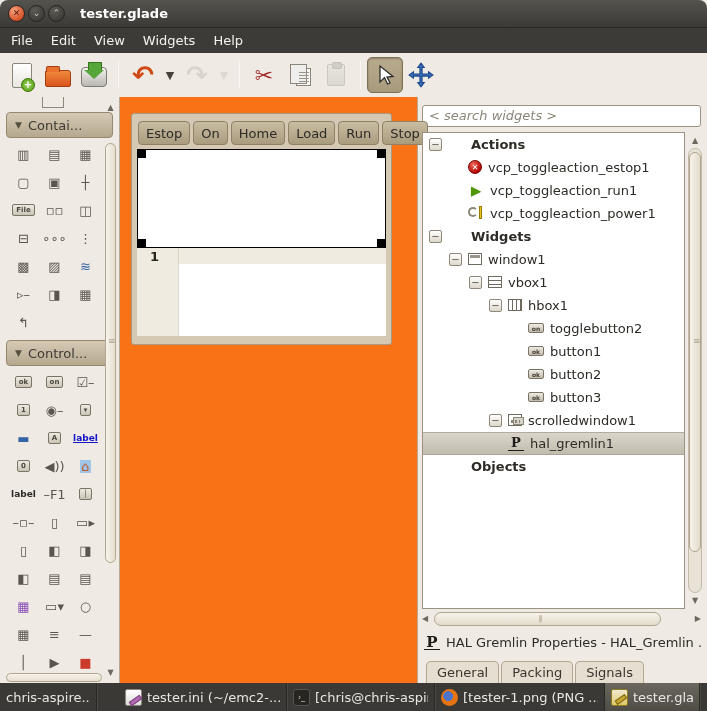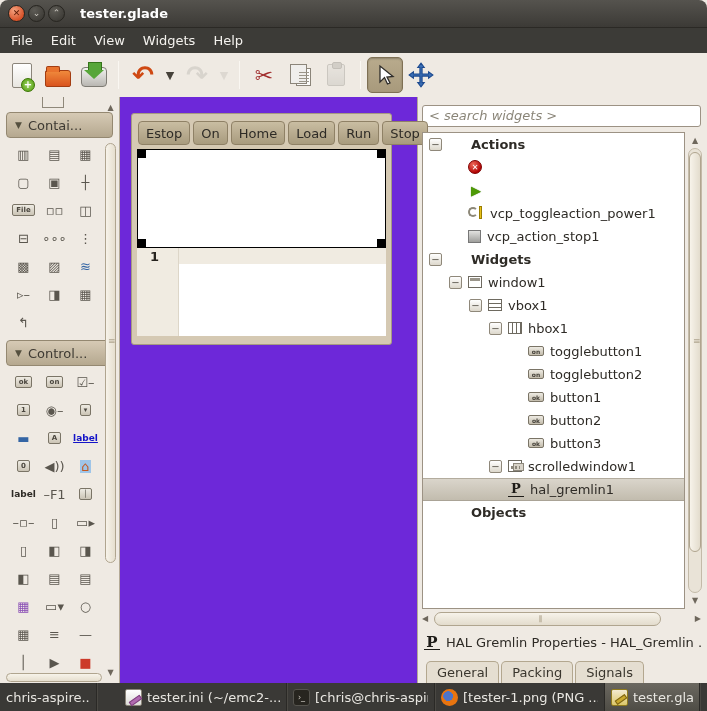--- a/index.html
+++ b/index.html
@@ -70,21 +70,21 @@
   .pal-scroll{position:absolute;right:2px;top:6px;bottom:6px;width:13px;}
   .pal-scroll .arr{position:absolute;left:0;width:13px;font-size:8px;color:#6e675c;text-align:center;}
   .pal-scroll .arr.up{top:0;} .pal-scroll .arr.dn{bottom:0;}
   .pal-scroll .thumb{position:absolute;left:1px;top:40px;width:11px;height:420px;border:1px solid #b0a58f;
     border-radius:6px;background:linear-gradient(90deg,#f7f3ea,#e6dfcf);}
   .pal-scroll .thumb::after{content:"≡";position:absolute;top:46%;left:2px;color:#b0a58f;font-size:9px;}
   .pal-hbar{position:absolute;left:6px;bottom:1px;width:96px;height:9px;border:1px solid #b0a58f;border-radius:5px;
     background:linear-gradient(#f7f3ea,#e6dfcf);}
 
   
-  .canvas{flex:1;position:relative;background:#6d28d9;border-right:1px solid #b4aa97;}
+  .canvas{flex:1;position:relative;background:#f97316;border-right:1px solid #b4aa97;}
   .design-window{position:absolute;left:11px;top:16px;width:261px;height:232px;background:#d5c9b3;
     border:1px solid #a69a82;border-radius:3px;padding:5px;}
   .dw-toolbar{height:30px;display:flex;align-items:flex-start;gap:3px;padding:2px 1px;}
   .dw-btn{height:24px;padding:2px 7px;background:linear-gradient(#c9bda2,#a89b7e);border:1px solid #8f8166;
     border-radius:4px;color:#2e2b26;font-size:13px;display:flex;align-items:center;}
   .dw-gremlin{position:relative;height:99px;background:#ffffff;border:1px solid #000;}
   .handle{position:absolute;width:8px;height:8px;background:#000;}
   .h-tl{left:0;top:0;} .h-tr{right:0;top:0;} .h-bl{left:0;bottom:0;} .h-br{right:0;bottom:0;}
   .dw-source{height:88px;display:flex;background:#fff;}
   .dw-gutter{width:42px;background:#f0ebe1;border-right:1px solid #ddd6c8;padding:1px 0 0 13px;
@@ -449,38 +449,35 @@
       <div class="treewrap">
         <div class="tree" id="tree">
             <div class="trow" style="padding-left: 6px;">
               <span class="exp">−</span>
               <span class="spacer" style="width: 23px;"></span>
               <span class="lbl bold">Actions</span>
             </div>
             <div class="trow" style="padding-left: 26px;">
               <span class="spacer" style="width: 19px;"></span>
               <span class="nicon nicon-estop">✕</span>
+              <span class="lbl">vcp_toggleaction_estop1</span>
             </div>
             <div class="trow" style="padding-left: 26px;">
               <span class="spacer" style="width: 19px;"></span>
               <span class="nicon nicon-run">▶</span>
+              <span class="lbl">vcp_toggleaction_run1</span>
             </div>
             <div class="trow" style="padding-left: 26px;">
               <span class="spacer" style="width: 19px;"></span>
               <span class="nicon nicon-power">
                 <span class="arc"></span>
                 <span class="bar"></span>
               </span>
               <span class="lbl">vcp_toggleaction_power1</span>
             </div>
-            <div class="trow" style="padding-left: 26px;">
-              <span class="spacer" style="width: 19px;"></span>
-              <span class="nicon nicon-stop"></span>
-              <span class="lbl">vcp_action_stop1</span>
-            </div>
             <div class="trow" style="padding-left: 6px;">
               <span class="exp">−</span>
               <span class="spacer" style="width: 23px;"></span>
               <span class="lbl bold">Widgets</span>
             </div>
             <div class="trow" style="padding-left: 26px;">
               <span class="exp">−</span>
               <span class="spacer" style="width: 6px;"></span>
               <span class="nicon nicon-window"></span>
               <span class="lbl">window1</span>
@@ -493,25 +490,20 @@
             </div>
             <div class="trow" style="padding-left: 66px;">
               <span class="exp">−</span>
               <span class="spacer" style="width: 6px;"></span>
               <span class="nicon nicon-hbox"></span>
               <span class="lbl">hbox1</span>
             </div>
             <div class="trow" style="padding-left: 86px;">
               <span class="spacer" style="width: 19px;"></span>
               <span class="nicon nicon-togglebutton">on</span>
-              <span class="lbl">togglebutton1</span>
-            </div>
-            <div class="trow" style="padding-left: 86px;">
-              <span class="spacer" style="width: 19px;"></span>
-              <span class="nicon nicon-togglebutton">on</span>
               <span class="lbl">togglebutton2</span>
             </div>
             <div class="trow" style="padding-left: 86px;">
               <span class="spacer" style="width: 19px;"></span>
               <span class="nicon nicon-button">ok</span>
               <span class="lbl">button1</span>
             </div>
             <div class="trow" style="padding-left: 86px;">
               <span class="spacer" style="width: 19px;"></span>
               <span class="nicon nicon-button">ok</span>

